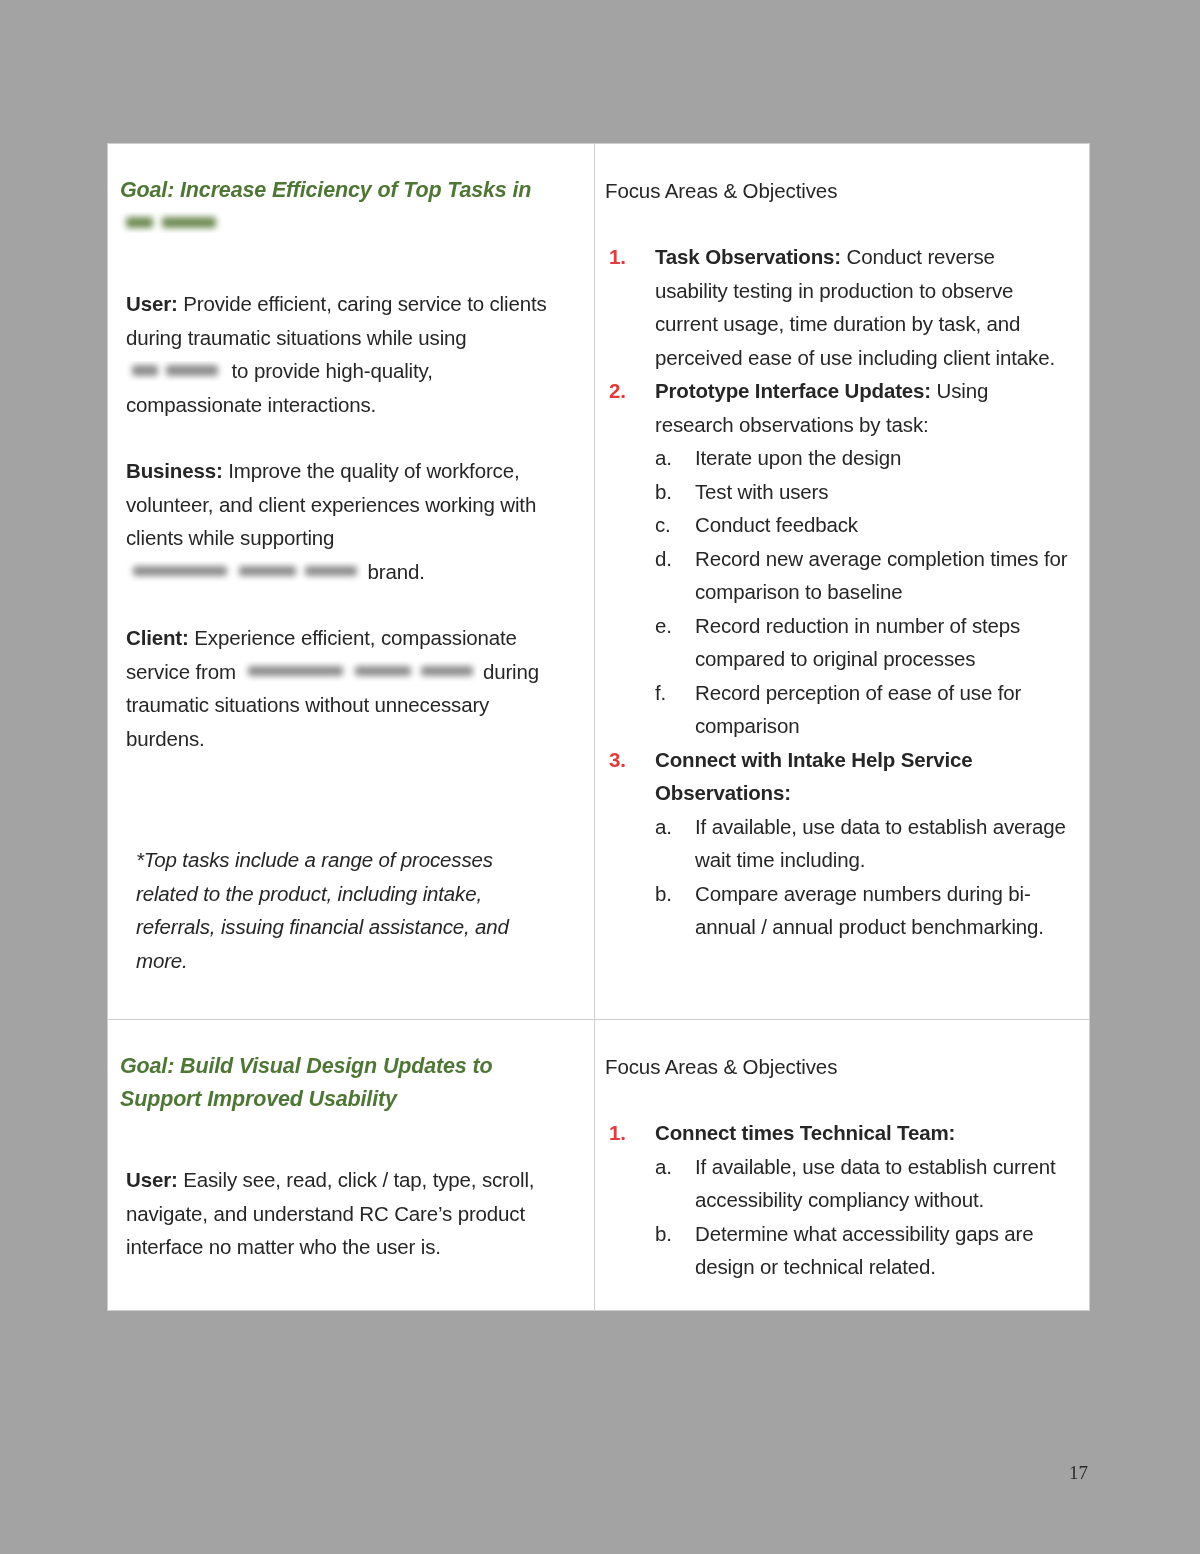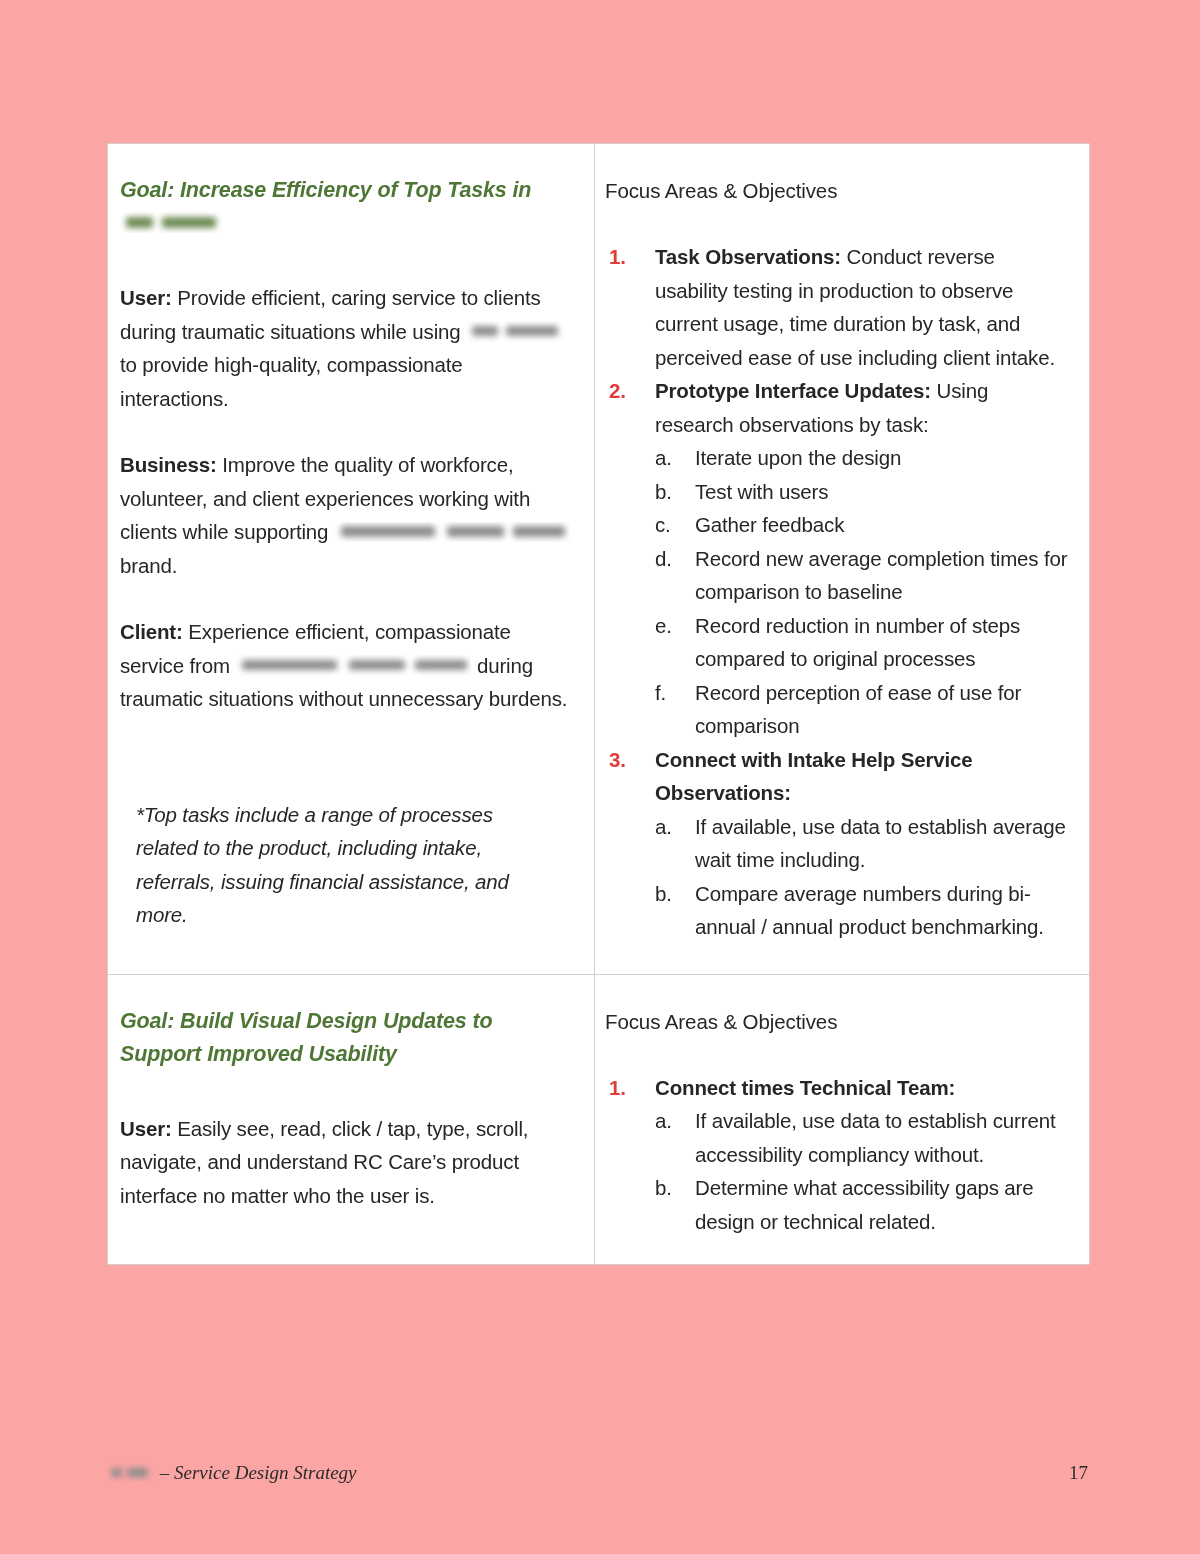--- a/index.html
+++ b/index.html
@@ -12,21 +12,21 @@
     height: 1554px;
     position: relative;
     font-family: "Liberation Sans", sans-serif;
     color: #1f1f1f;
     overflow: hidden;
   }
 
   .page {
     position: absolute;
     inset: 0;
-    background: #fca5a5;
+    background: #a3a3a3;
   }
 
   
   .goals-table {
     position: absolute;
     left: 107px;
     top: 143px;
     width: 981px;
     border-collapse: collapse;
     table-layout: fixed;
@@ -63,21 +63,21 @@
     line-height: 33px;
     font-weight: normal;
     color: #262626;
     margin: 0;
     letter-spacing: -0.1px;
   }
 
   p.body {
     font-size: 20.5px;
     line-height: 33.5px;
-    margin: 0;
+    margin: 6px;
     color: #262626;
     letter-spacing: -0.15px;
   }
   p.body + p.body { margin-top: 33px; }
 
   p.body .lead { font-weight: bold; }
 
   p.note {
     font-size: 20.5px;
     line-height: 33.5px;
@@ -247,21 +247,21 @@
 
               <li>
                 <span class="marker">1.</span><span class="item-title">Task Observations:</span><span> Conduct reverse usability testing in production to observe current usage, time duration by task, and perceived ease of use including client intake.</span>
               </li>
 
               <li>
                 <span class="marker">2.</span><span class="item-title">Prototype Interface Updates:</span><span> Using research observations by task:</span>
                 <ol class="alpha-list">
                   <li><span class="marker">a.</span><span>Iterate upon the design</span></li>
                   <li><span class="marker">b.</span><span>Test with users</span></li>
-                  <li><span class="marker">c.</span><span>Gather feedback</span></li>
+                  <li><span class="marker">c.</span><span>Conduct feedback</span></li>
                   <li><span class="marker">d.</span><span>Record new average completion times for comparison to baseline</span></li>
                   <li><span class="marker">e.</span><span>Record reduction in number of steps compared to original processes</span></li>
                   <li><span class="marker">f.</span><span>Record perception of ease of use for comparison</span></li>
                 </ol>
               </li>
 
               <li>
                 <span class="marker">3.</span><span class="item-title">Connect with Intake Help Service Observations:</span>
                 <ol class="alpha-list">
                   <li><span class="marker">a.</span><span>If available, use data to establish average wait time including.</span></li>
@@ -302,17 +302,16 @@
               </li>
             </ol>
           </div>
         </td>
       </tr>
 
     </tbody>
   </table>
 
   <div class="footer">
-    <div class="footer-left"><span class="redact grey w2s" style="width:48px;"></span> <span>– Service Design Strategy</span></div>
     <div class="footer-right">17</div>
   </div>
 
 </div>
 
 </body></html>

